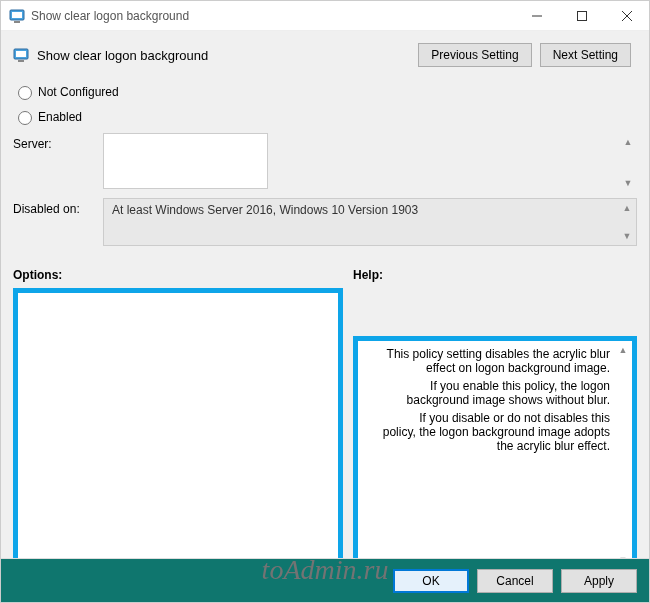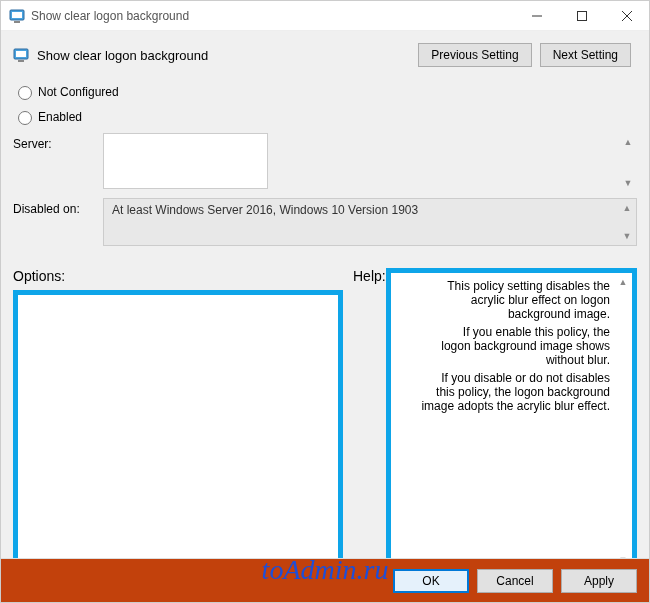--- a/index.html
+++ b/index.html
@@ -68,39 +68,39 @@
     flex:1; height:56px; background:#fff; border:1px solid #ccc;
     resize:none; font-family:inherit; font-size:12px; padding:2px 4px;
     position:relative;
   }
   .supported-box {
     flex:1; height:48px; background:#e8e8e8; border:1px solid #ccc;
     padding:4px 8px; font-size:12px; color:#333;
   }
   .scroll-arrow { position:absolute; right:2px; width:14px; height:14px; display:flex; align-items:center; justify-content:center; color:#888; font-size:9px; }
   .lower { display:flex; gap:10px; margin-top:16px; height: 306px; }
-  .col-label { font-size:14px; margin-bottom:6px; }
+  .col-label { font-size:12px; margin-bottom:6px;font-weight:bold; }
   .options-col { width: 330px; display:flex; flex-direction:column; }
-  .help-col { flex:1; display:flex; flex-direction:row; }
+  .help-col { flex:1; display:flex; flex-direction:column;gap:48px; }
   .panel {
     flex:1; background:#fff; border:5px solid #0ea5e9;
     padding:6px 22px; font-size:12px; overflow:hidden; position:relative;text-align:right;
   }
   .help-text p { margin:0 0 4px 0; }
   .help-text .indent { text-indent: 24px; }
   .footer {
     position:absolute; bottom:0; left:0; right:0;
     height:44px; border-top:1px solid #ddd;
     display:flex; align-items:center; justify-content:flex-end;
-    padding-right:12px; gap:8px; background:#c2410c;
+    padding-right:12px; gap:8px; background:#0f766e;
   }
   .footer .btn { min-width:76px; justify-content:center; }
   .watermark {
     position:absolute; bottom:16px; left:50%; transform:translateX(-50%);
-    font-size:28px; font-style:italic; color:#1d4ed8; font-weight:500;
+    font-size:28px; font-style:italic; color:#737373; font-weight:500;
     font-family: Georgia, serif; pointer-events:none;
   }
   .rel { position:relative; }
   .sb-arrow-up { top:2px; }
   .sb-arrow-dn { bottom:2px; }
 </style>
 </head>
 <body>
 
 <div class="titlebar">

